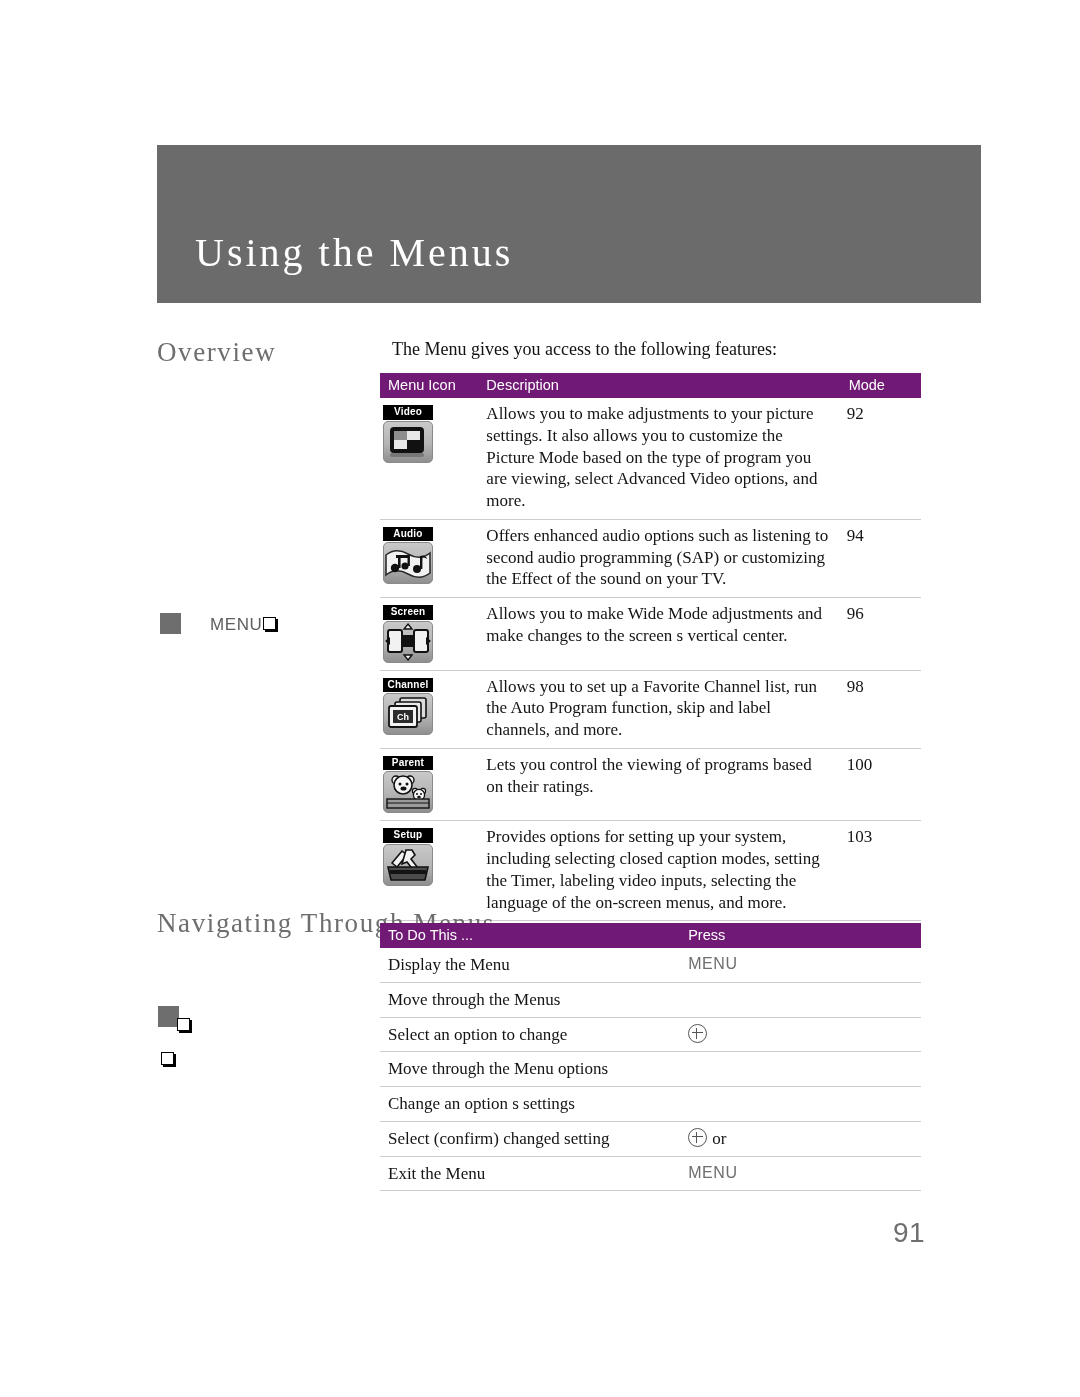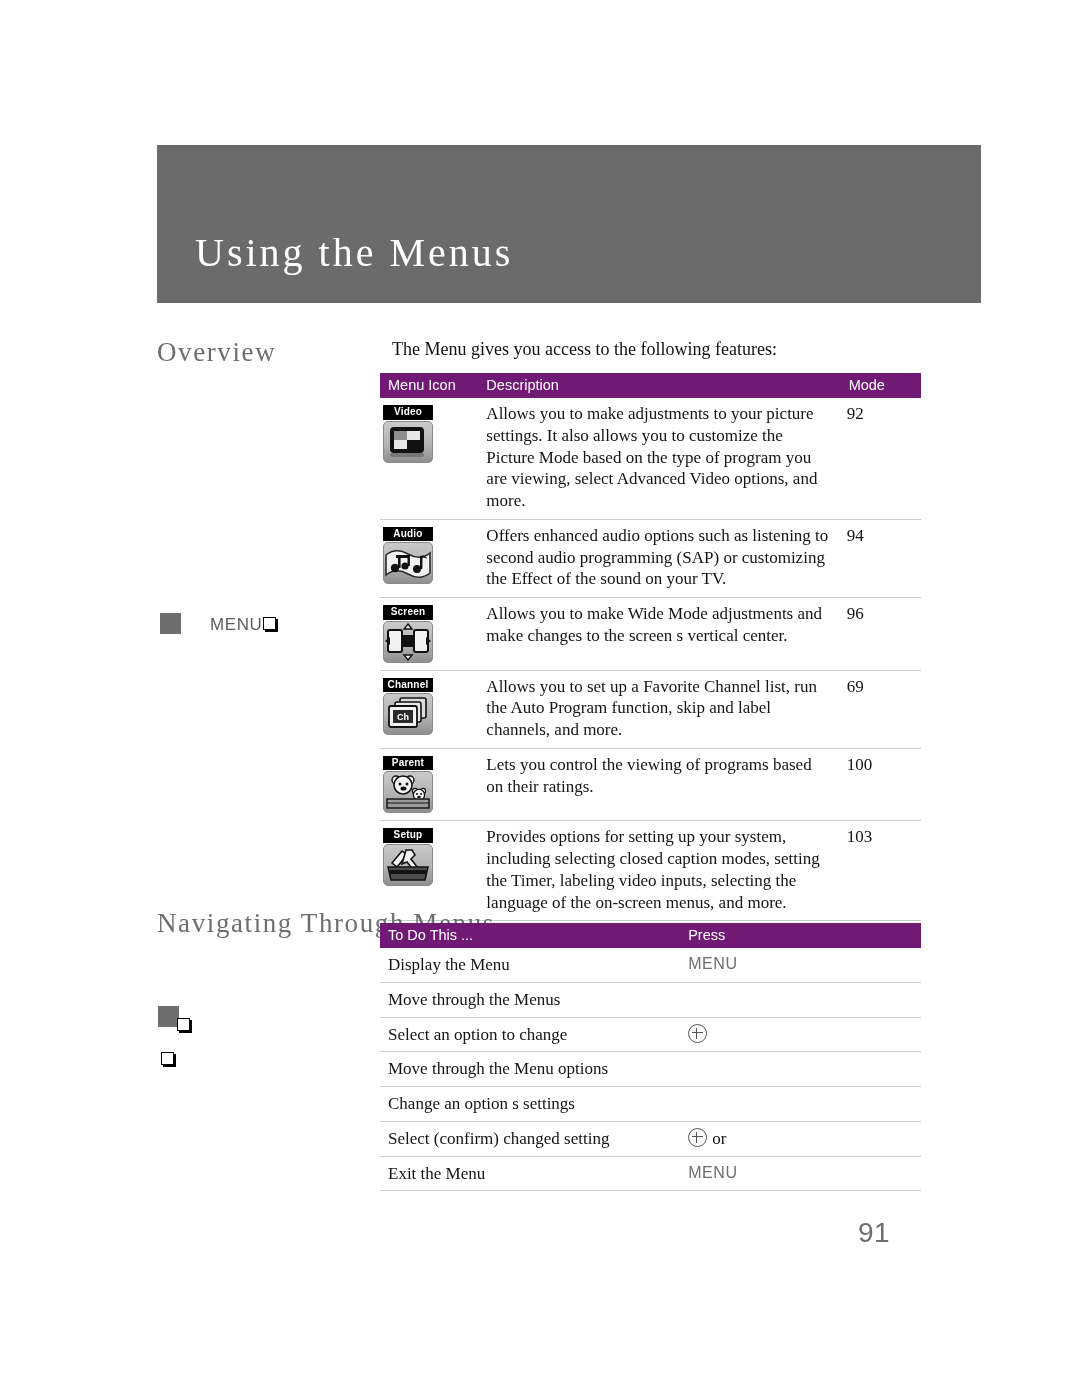--- a/index.html
+++ b/index.html
@@ -225,21 +225,21 @@
   }
   #margin-box-lone {
     position: absolute;
     left: 160px;
     top: 1052px;
   }
 
   
   #page-number {
     position: absolute;
-    left: 858px;
+    left: 893px;
     top: 1217px;
     color: #6e6e6e;
     font-family: "Liberation Sans", sans-serif;
     font-size: 28px;
     letter-spacing: 0.5px;
   }
 </style>
 </head>
 <body>
 
@@ -332,21 +332,21 @@
               <rect x="16" y="4" width="26" height="20" rx="2" fill="#dcdcdc" stroke="#111" stroke-width="1.6"></rect>
               <rect x="11" y="8" width="26" height="20" rx="2" fill="#e8e8e8" stroke="#111" stroke-width="1.6"></rect>
               <rect x="5" y="12" width="28" height="21" rx="2" fill="#f3f3f3" stroke="#111" stroke-width="1.8"></rect>
               <rect x="9" y="16" width="20" height="13" fill="#2b2b2b"></rect>
               <text x="19" y="26" font-family="Liberation Sans, sans-serif" font-size="9" font-weight="bold" fill="#ffffff" text-anchor="middle">Ch</text>
             </svg>
           </div>
         </div>
       </td>
       <td class="desc-cell">Allows you to set up a Favorite Channel list, run the Auto Program function, skip and label channels, and more.</td>
-      <td class="page-cell">69</td>
+      <td class="page-cell">98</td>
     </tr>
 
     <tr>
       <td class="icon-cell">
         <div class="menu-icon">
           <div class="icon-label">Parent</div>
           <div class="icon-body">
             <svg width="48" height="40" viewBox="0 0 48 40">
               <circle cx="12" cy="8" r="4" fill="#f5f5f5" stroke="#111" stroke-width="1.4"></circle>
               <circle cx="26" cy="8" r="4" fill="#f5f5f5" stroke="#111" stroke-width="1.4"></circle>

